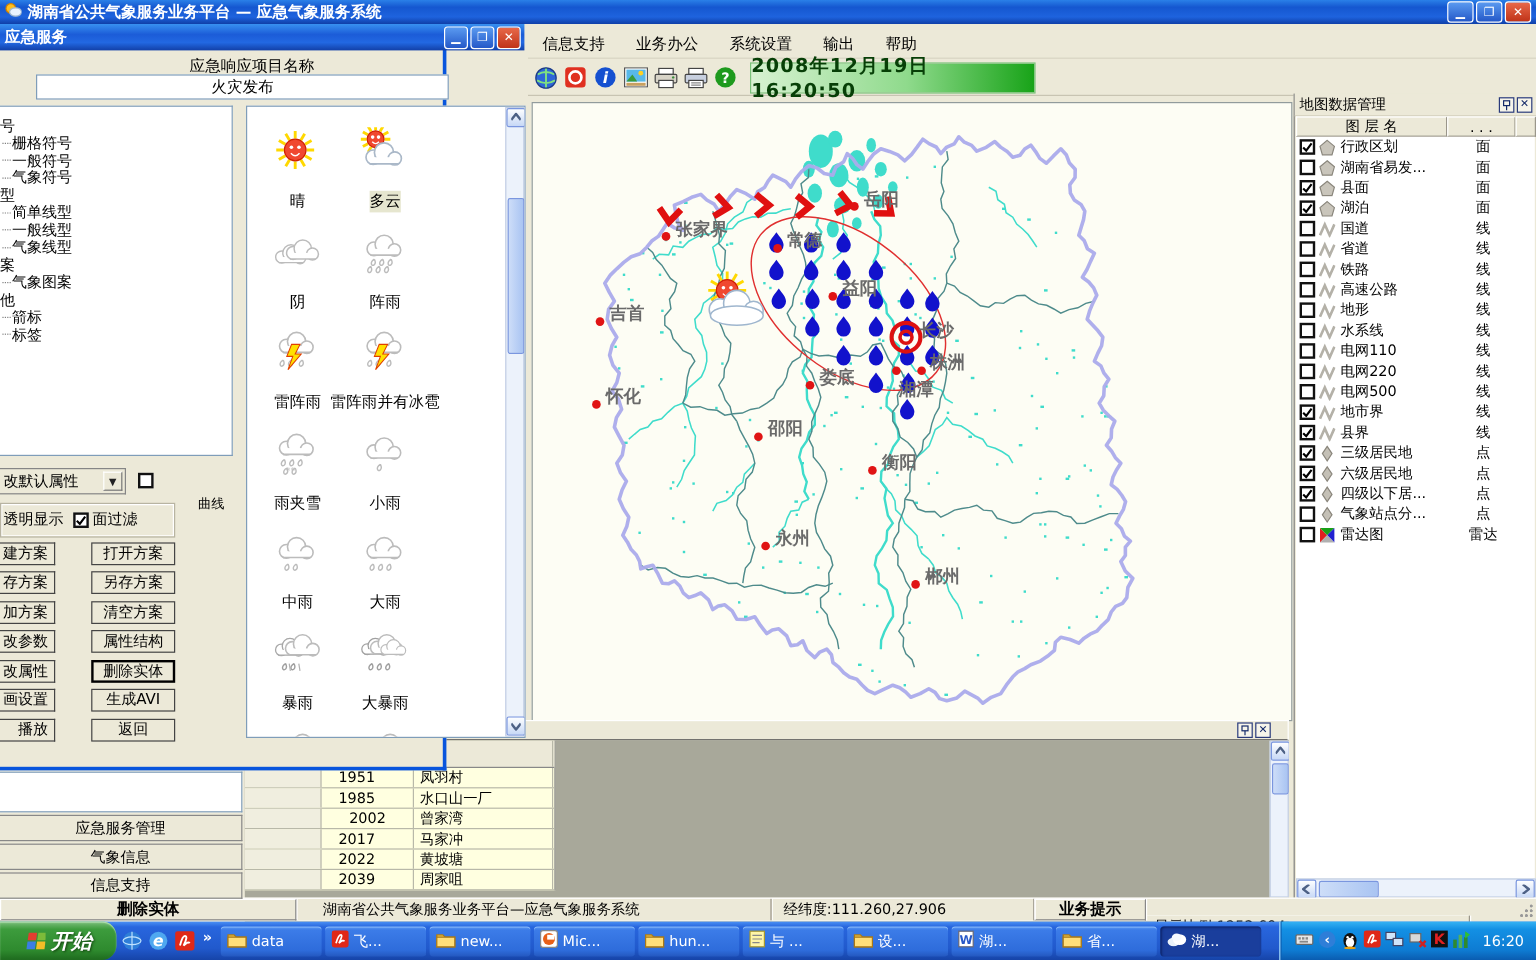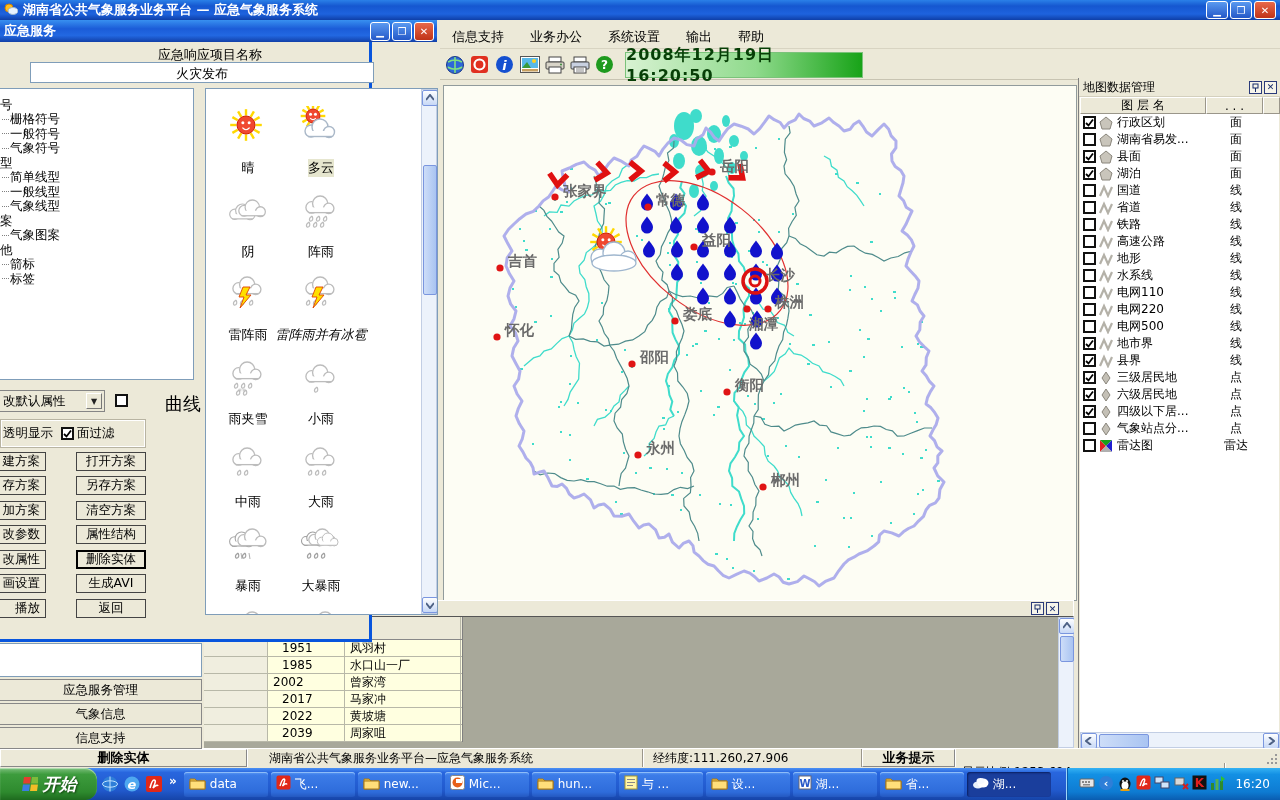--- a/index.html
+++ b/index.html
@@ -749,21 +749,21 @@
         <div class="tcell" style="width: 77px; padding-left: 14px;">1951</div>
         <div class="tcell" style="width: 116px; padding-left: 5px;">凤羽村</div>
       </div>
       <div class="trow">
         <div class="tcell" style="width: 64px; background: rgb(240, 238, 223);"></div>
         <div class="tcell" style="width: 77px; padding-left: 14px;">1985</div>
         <div class="tcell" style="width: 116px; padding-left: 5px;">水口山一厂</div>
       </div>
       <div class="trow">
         <div class="tcell" style="width: 64px; background: rgb(240, 238, 223);"></div>
-        <div class="tcell" style="width: 77px; padding-left: 5px;">2002</div>
+        <div class="tcell" style="width: 77px; padding-left: 23px;">2002</div>
         <div class="tcell" style="width: 116px; padding-left: 5px;">曾家湾</div>
       </div>
       <div class="trow">
         <div class="tcell" style="width: 64px; background: rgb(240, 238, 223);"></div>
         <div class="tcell" style="width: 77px; padding-left: 14px;">2017</div>
         <div class="tcell" style="width: 116px; padding-left: 5px;">马家冲</div>
       </div>
       <div class="trow">
         <div class="tcell" style="width: 64px; background: rgb(240, 238, 223);"></div>
         <div class="tcell" style="width: 77px; padding-left: 14px;">2022</div>
@@ -962,21 +962,21 @@
             <circle cx="17" cy="8" r="8"></circle>
             <circle cx="26" cy="13" r="5.5"></circle>
             <rect x="6" y="12" width="21" height="5.5" stroke="none"></rect>
             <line x1="5" y1="17.5" x2="29" y2="17.5"></line>
           </g>
           <path d="M9,27 q1.5,3 0,4.5 q-2,1.5 -2.5,-0.5 q-0.5,-2 2.5,-4" fill="none" stroke="#BCBCBC" stroke-width="1.2"></path>
           <path d="M16,27 q1.5,3 0,4.5 q-2,1.5 -2.5,-0.5 q-0.5,-2 2.5,-4" fill="none" stroke="#BCBCBC" stroke-width="1.2"></path>
           <path d="M25,27 q1.5,3 0,4.5 q-2,1.5 -2.5,-0.5 q-0.5,-2 2.5,-4" fill="none" stroke="#BCBCBC" stroke-width="1.2"></path>
           <path transform="translate(13,14)" d="M3,0 L10,0 L6,8 L11,8 L0,21 L4,10 L-1,10 Z" fill="#FFE000" stroke="#E04000" stroke-width="0.9"></path>
         </svg></div>
-      <div class="sym-label" style="left: 115px; top: 237px; font-style: italic;">雷阵雨并有冰雹</div>
+      <div class="sym-label" style="left: 115px; top: 237px;">雷阵雨并有冰雹</div>
       <div class="abs" style="left: 21px; top: 267.5px; width: 42px; height: 42px;"><svg width="42" height="42">
           <g transform="translate(4,5) scale(0.95)" fill="#fff" stroke="#BCBCBC" stroke-width="1.4">
             <circle cx="8" cy="12" r="6"></circle>
             <circle cx="17" cy="8" r="8"></circle>
             <circle cx="26" cy="13" r="5.5"></circle>
             <rect x="6" y="12" width="21" height="5.5" stroke="none"></rect>
             <line x1="5" y1="17.5" x2="29" y2="17.5"></line>
           </g>
           <path d="M10,26 q1.5,3 0,4.5 q-2,1.5 -2.5,-0.5 q-0.5,-2 2.5,-4" fill="none" stroke="#BCBCBC" stroke-width="1.2"></path>
           <path d="M17,26 q1.5,3 0,4.5 q-2,1.5 -2.5,-0.5 q-0.5,-2 2.5,-4" fill="none" stroke="#BCBCBC" stroke-width="1.2"></path>
@@ -1120,21 +1120,21 @@
           </svg>
         </div>
       </div>
     </div>
 
   <div class="combo">
     <span style="padding-left:3px;">改默认属性</span>
     <span class="combo-btn">▼</span>
   </div>
   <span class="chk abs" style="left:115px;top:374px;"></span>
-  <span class="abs" style="left:133px;top:372px;font-size:18px;padding-left:32px;">曲线</span>
+  <span class="abs" style="left:133px;top:392px;font-size:11px;padding-left:32px;">曲线</span>
   <div id="grpBox">
     <span style="padding-left:2px;font-size:12.5px;">透明显示</span>
     <span class="chk" style="margin-left:8px;" id="ffChk">
         <svg width="9" height="9">
           <polyline points="1,5 3.5,7.5 8,1.5" fill="none" stroke="#000" stroke-width="1.8"></polyline>
         </svg>
       </span>
     <span style="margin-left:3px;font-size:12.5px;">面过滤</span>
   </div>
   <div id="dlgButtons">

